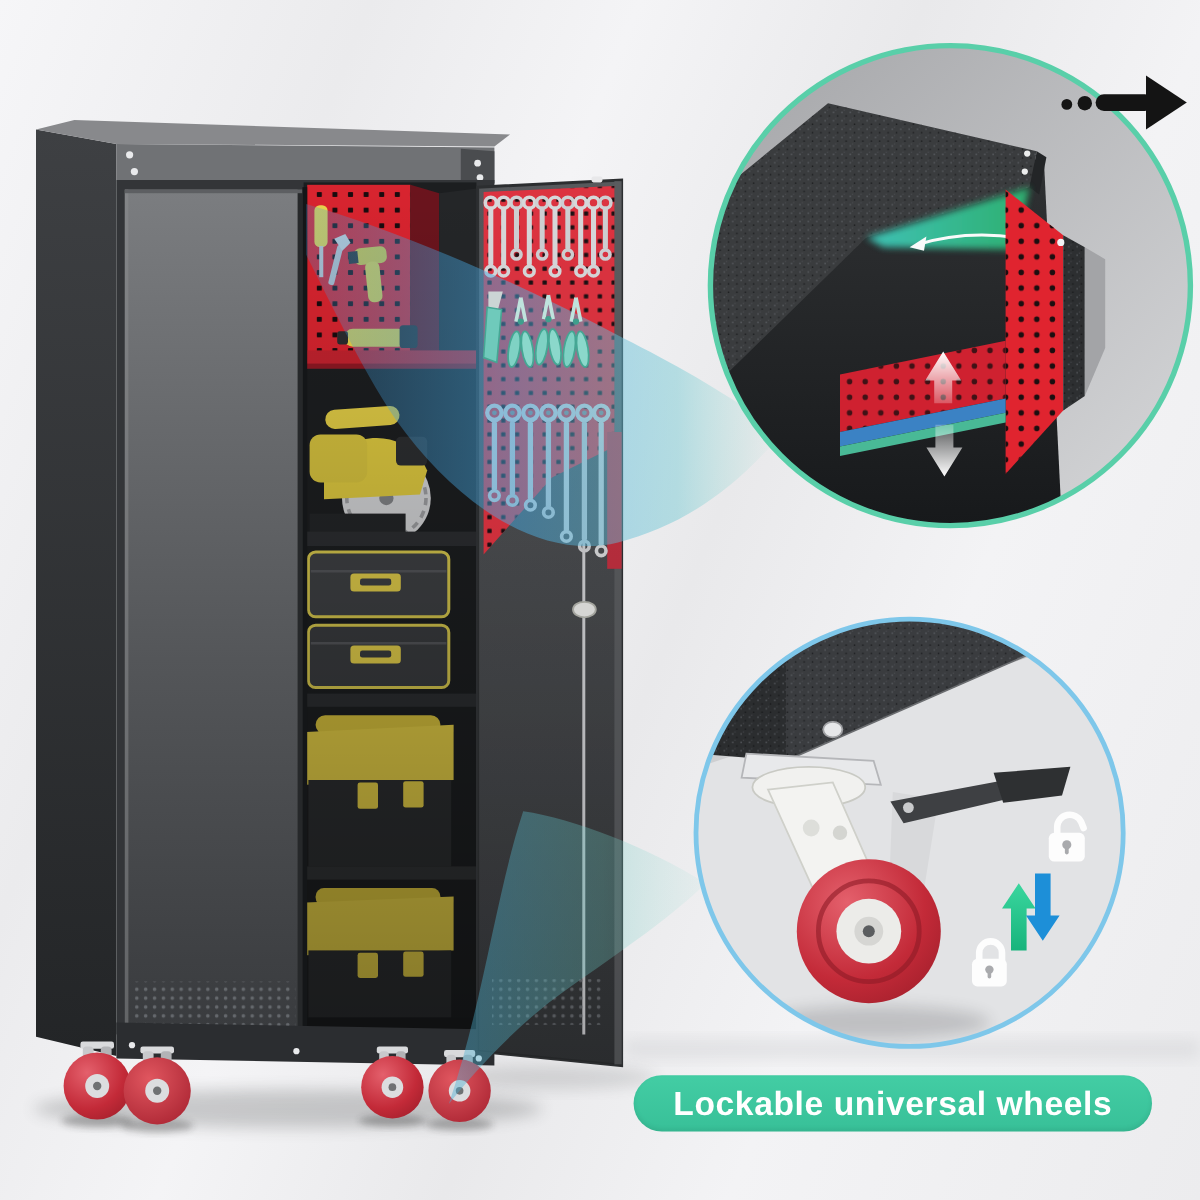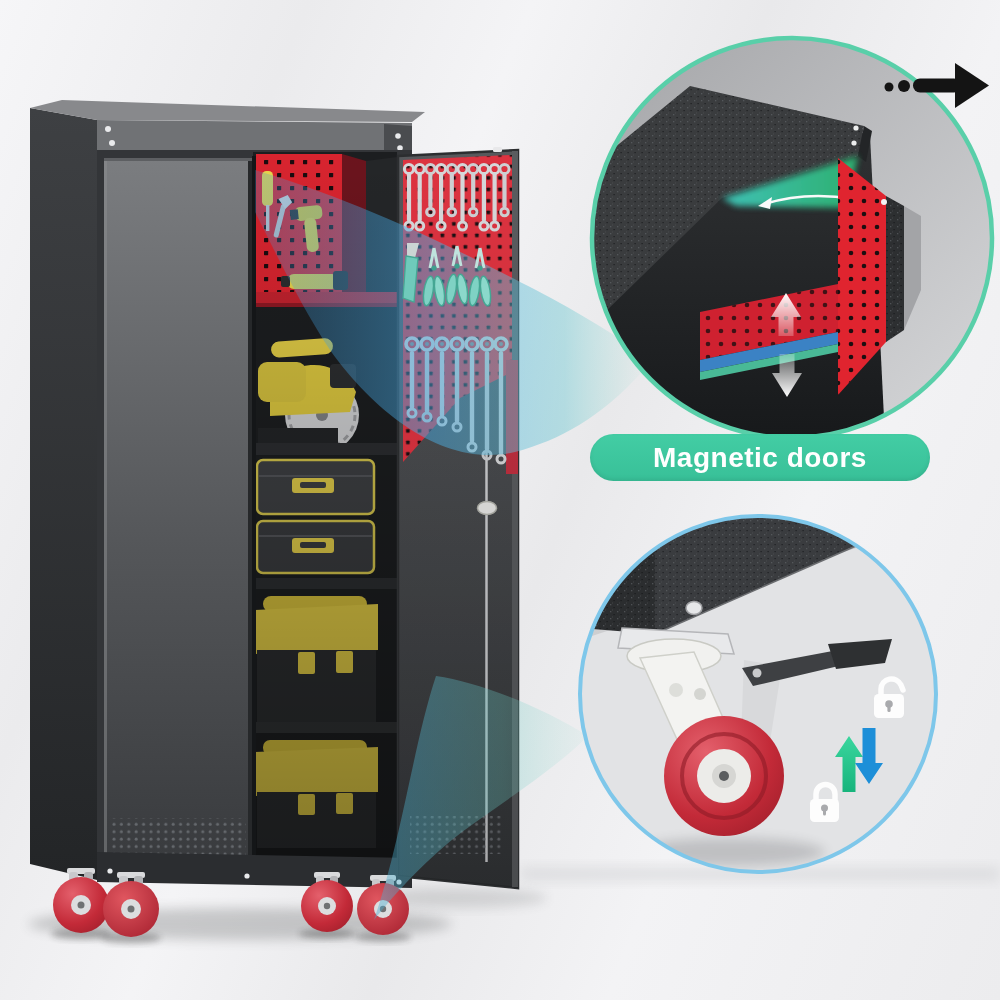--- a/index.html
+++ b/index.html
@@ -447,17 +447,17 @@
   </g>
 
   <g fill="#141414">
     <circle cx="889" cy="87" r="4.5"></circle>
     <circle cx="904" cy="86" r="6"></circle>
     <rect x="913" y="78.5" width="48" height="14" rx="7"></rect>
     <polygon points="955,63 989,85.5 955,108"></polygon>
   </g>
 </svg>
 
-<div class="pill pill-magnetic">
-  <span>Magnetic doors</span>
+<div class="pill pill-wheels">
+  <span>Lockable universal wheels</span>
 </div>
 
 </div>
 
 </body></html>

